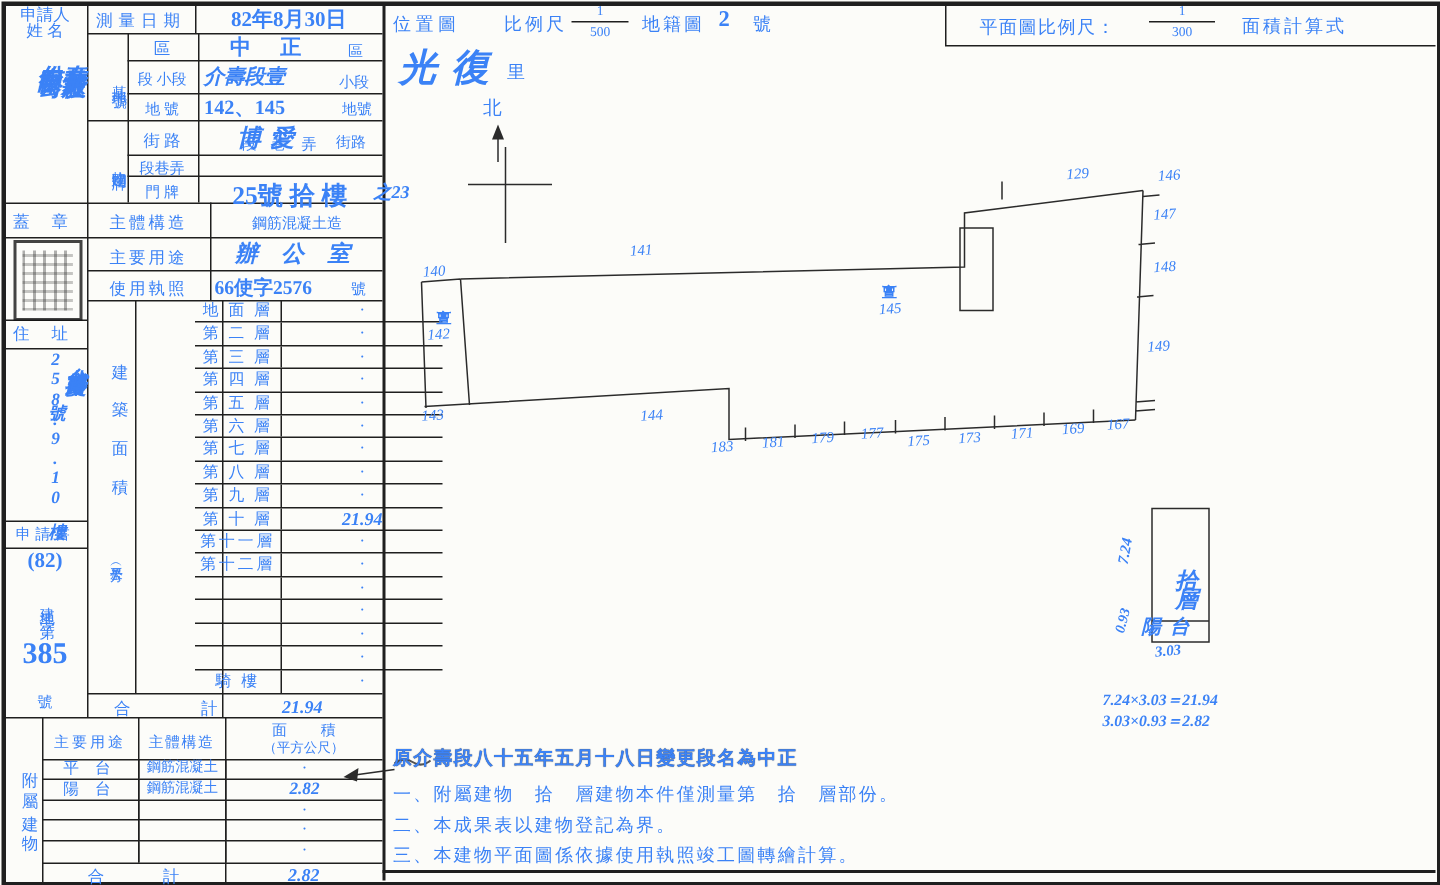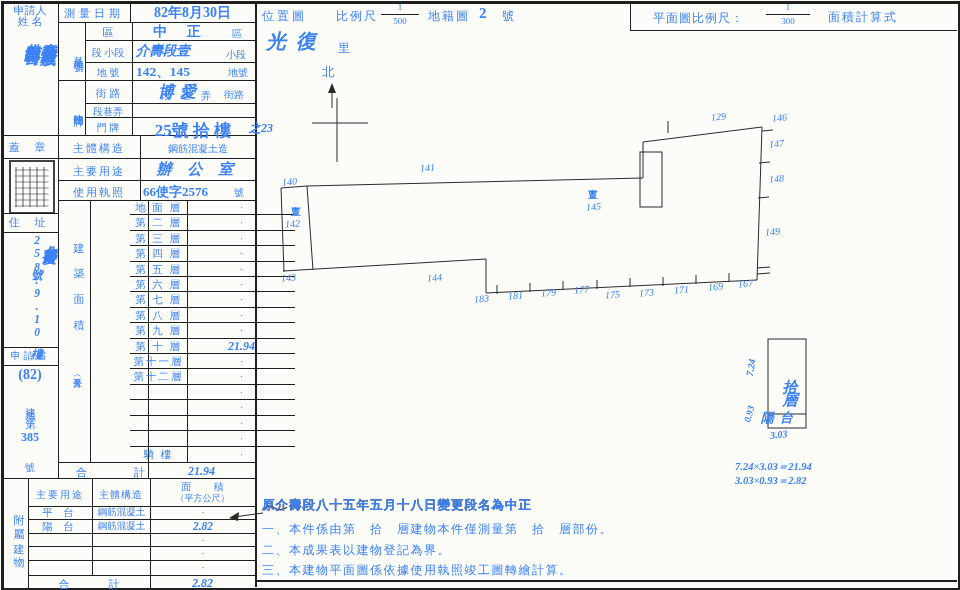--- a/index.html
+++ b/index.html
@@ -96,21 +96,21 @@
   <div id="stamp"></div>
   <div class="t c lbl" style="left:5px;top:215px;width:50px;letter-spacing:6px">住 址</div>
   <div class="t vhand" style="left:4px;top:234px;width:52px;height:110px;font-size:13px;letter-spacing:1px">
     <span style="font-size:14px">台北市博愛路</span>
     <span style="font-size:11.5px">25號8.9.10樓</span>
   </div>
   <div class="t c sm" style="left:5px;top:349px;width:50px;letter-spacing:3px">申請書</div>
   <div class="t" style="left:5px;top:367px;width:50px;height:108px;display:flex;flex-direction:column;align-items:center;justify-content:space-between">
     <span class="b" style="font-size:14px">(82)</span>
     <span class="vtext sm" style="letter-spacing:3px">建地二字第</span>
-    <span class="b" style="font-size:12px">385</span>
+    <span class="b" style="font-size:20px">385</span>
     <span class="sm">號</span>
   </div>
 
   <div class="t c lbl" style="left:58px;top:6px;width:72px;letter-spacing:4px">測量日期</div>
   <div class="t c b" style="left:132px;top:4px;width:121px;font-size:14px">82年8月30日</div>
 
   <div class="t c vtext sm" style="left:59px;top:25px;width:26px;height:54px;letter-spacing:2px">基地地號</div>
   <div class="t c lbl" style="left:86px;top:25px;width:44px">區</div>
   <div class="t c b" style="left:134px;top:23px;width:94px;font-size:14px;letter-spacing:8px">中 正</div>
   <div class="t sm" style="left:232px;top:27px">區</div>
@@ -261,21 +261,21 @@
   <div class="t" style="left:502px;top:8px;font-size:12px">號</div>
 
   <div class="t" style="left:653px;top:10px;font-size:12px;letter-spacing:1px">平面圖比例尺：</div>
   <div class="frac" style="left:764px;top:3px;width:48px">
     <span class="fn">1</span>
     <span class="fb" style="width:44px"></span>
     <span class="fd">300</span>
   </div>
   <div class="t" style="left:828px;top:9px;font-size:12px;letter-spacing:2px">面積計算式</div>
 
-  <div class="t hw" style="left:266px;top:28px;font-size:20px;letter-spacing:10px">光復</div>
+  <div class="t hw" style="left:266px;top:28px;font-size:25px;letter-spacing:10px">光復</div>
   <div class="t" style="left:338px;top:40px;font-size:12px">里</div>
   <div class="t" style="left:322px;top:64px;font-size:12.5px">北</div>
 
   <svg width="960" height="590" viewBox="0 0 960 590">
     <g stroke="#2b2b2b" stroke-width="1" fill="none">
       <path d="M332,108 L332,88"></path>
       <path d="M312,123 L368,123 M337,98 L337,162"></path>
       <path d="M281,188 L307,186 M281,188 L284,272 M307,186 L313,270"></path>
       <path d="M307,186 L643,178 L643,142 L762,127 M668,121 L668,133"></path>
       <path d="M762,127 L757,280 M762,131 L773,130 M759,163 L770,162 M758,198 L769,197 M757,268 L770,267 M757,274 L770,273"></path>
@@ -319,16 +319,16 @@
 
   <div class="t vtext hw c" style="left:775px;top:350px;width:24px;height:60px;font-size:15px;letter-spacing:13px">拾層</div>
   <div class="t hw" style="left:761px;top:409px;font-size:13px;letter-spacing:6px">陽台</div>
   <div class="t hw" style="left:742px;top:362px;font-size:10px;transform:rotate(-80deg)">7.24</div>
   <div class="t hw" style="left:741px;top:409px;font-size:9.5px;transform:rotate(-75deg)">0.93</div>
   <div class="t hw" style="left:770px;top:429px;font-size:10px;transform:rotate(-6deg)">3.03</div>
   <div class="t hw" style="left:735px;top:460px;font-size:10.5px">7.24×3.03＝21.94</div>
   <div class="t hw" style="left:735px;top:474px;font-size:10.5px">3.03×0.93＝2.82</div>
 
   <div class="note b" style="left:262px;top:497px;font-size:12.5px;letter-spacing:1px;text-shadow:0 0 .6px #333">原介壽段八十五年五月十八日變更段名為中正</div>
-  <div class="note" style="left:262px;top:521px">一、本件係由第　拾　層建物本件僅測量第　拾　層部份。</div>
+  <div class="note" style="left:262px;top:521px">一、附屬建物　拾　層建物本件僅測量第　拾　層部份。</div>
   <div class="note" style="left:262px;top:542px">二、本成果表以建物登記為界。</div>
   <div class="note" style="left:262px;top:562px">三、本建物平面圖係依據使用執照竣工圖轉繪計算。</div>
 </div>
 
 </body></html>

